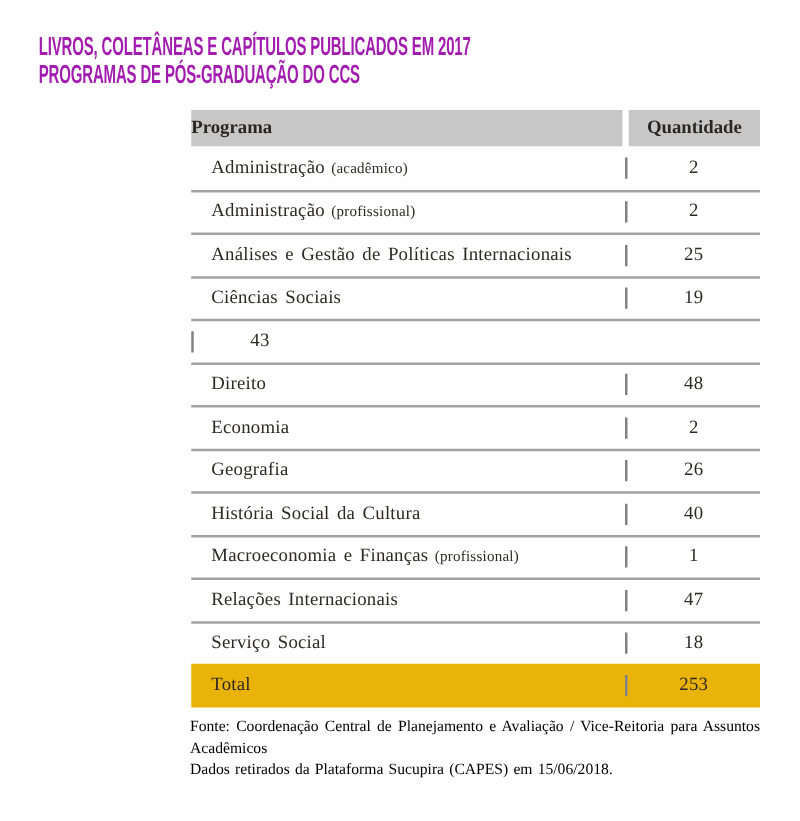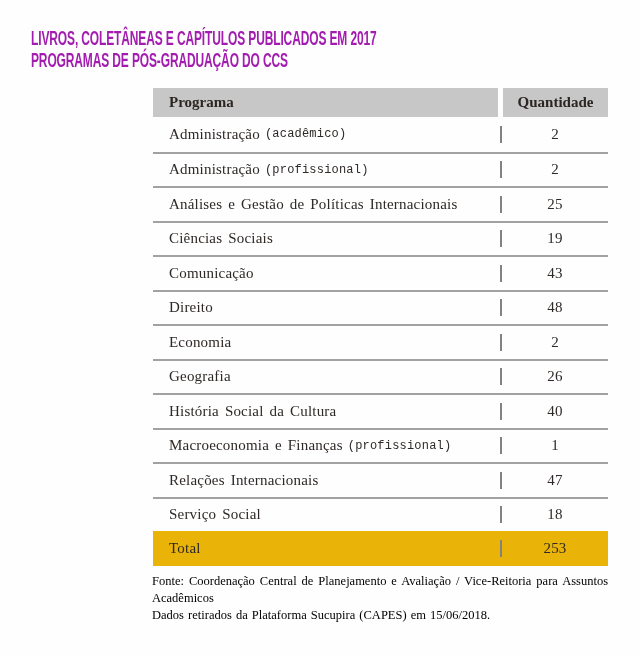--- a/index.html
+++ b/index.html
@@ -54,21 +54,20 @@
   .hcell {
     background: #c7c7c7;
     display: flex;
     align-items: center;
     font-weight: 700;
     color: #2b2623;
   }
   .hcell.hprog {
     width: 345px;
     margin-right: 5px;
-    padding-left: 16px;
   }
   .hcell.hqty {
     width: 105px;
     justify-content: center;
     text-align: center;
   }
 
   .row {
     display: flex;
     height: 34.5px;
@@ -95,21 +94,20 @@
     border-left: 2px solid #828282;
     display: flex;
     align-items: center;
     justify-content: center;
   }
   .pname { white-space: nowrap; }
   .pnote {
     font-size: 12px;
     margin-left: 5px;
     white-space: nowrap;
-    font-family: Liberation Mono, monospace;
   }
   .pnote:empty { display: none; }
 
   
   .footer {
     position: absolute;
     left: 152px;
     top: 573px;
     width: 456px;
     font-size: 12.5px;
@@ -166,24 +164,20 @@
 
     <div class="row">
       <div class="cell prog">
         <span class="pname">Ciências Sociais</span>
 
       </div>
       <div class="cell qty">19</div>
     </div>
 
     <div class="row">
-      <div class="cell prog">
-        <span class="pname">Comunicação</span>
-
-      </div>
       <div class="cell qty">43</div>
     </div>
 
     <div class="row">
       <div class="cell prog">
         <span class="pname">Direito</span>
 
       </div>
       <div class="cell qty">48</div>
     </div>

